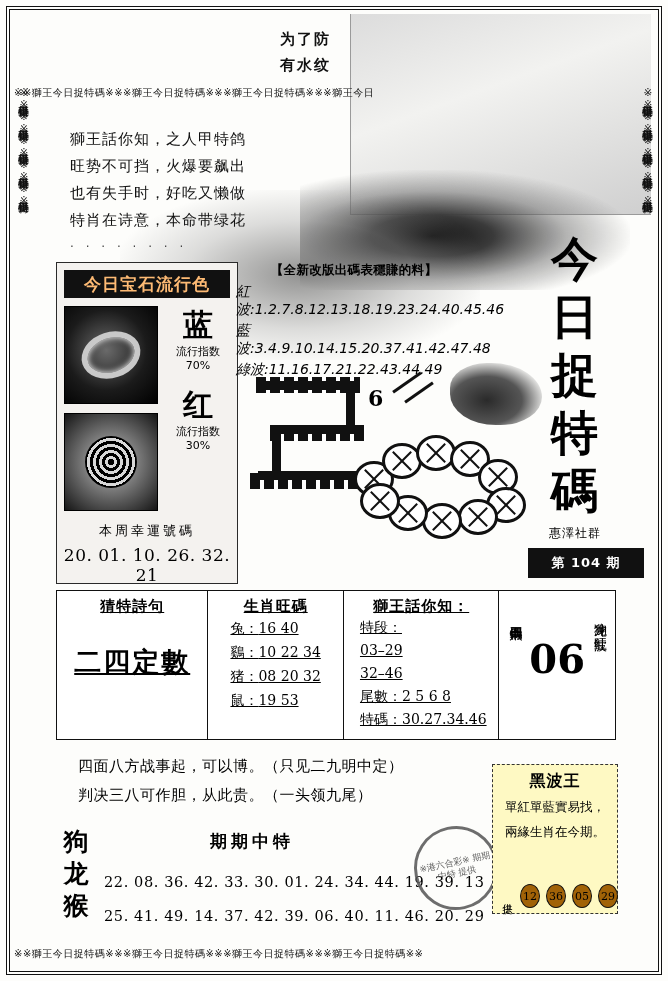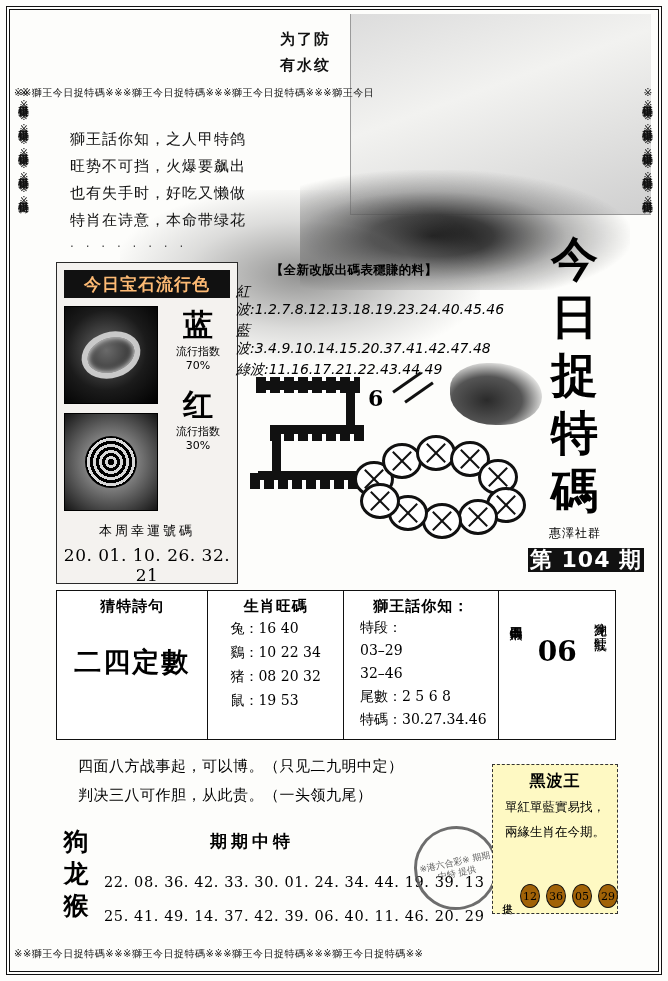--- a/index.html
+++ b/index.html
@@ -81,22 +81,22 @@
   }
   .title-box .ch{
     font-size:47px;line-height:58px;font-weight:bold;
     font-family:"DejaVu Serif","Liberation Serif",serif;
     letter-spacing:1px;
   }
   .title-sub{
     margin-top:6px;font-size:12px;line-height:15px;letter-spacing:1px;
   }
   .issue{
-    position:absolute;right:24px;top:548px;width:116px;height:24px;
-    background:#111;color:#fff;font-size:22px;font-weight:bold;
+    position:absolute;right:24px;top:548px;width:116px;height:30px;
+    background:#111;color:#fff;font-size:13px;font-weight:bold;
     display:flex;align-items:center;justify-content:center;letter-spacing:1px;
   }
 
   
   .gemcard{
     position:absolute;left:56px;top:262px;width:180px;height:320px;
     background:#f4f2ef;border:1px solid #2a2a2a;
   }
   .gem-title{
     margin:7px 7px 0 7px;height:28px;background:#111;color:#fdba74;
@@ -184,21 +184,21 @@
     font-family:"DejaVu Serif","Liberation Serif",serif;
   }
   .slash{
     position:absolute;left:150px;top:14px;width:60px;height:30px;
   }
   .slash i{position:absolute;height:3px;background:#111;transform:rotate(-35deg);}
 
   
   .tbl{
     position:absolute;left:56px;top:590px;width:560px;height:150px;
-    border:1px solid #111;display:flex;box-sizing:border-box;background:#fff;
+    border:1px solid #111;display:flex;box-sizing:border-box;background:#fff;text-decoration:underline;
   }
   .col{border-right:1px solid #111;box-sizing:border-box;padding:6px 8px;}
   .col:last-child{border-right:none;}
   .c1{width:152px;}
   .c2{width:136px;}
   .c3{width:156px;}
   .c4{width:116px;position:relative;}
   .col-h{
     text-align:center;font-size:15px;font-weight:bold;letter-spacing:1px;
     font-family:"DejaVu Serif","Liberation Serif",serif;
@@ -216,21 +216,21 @@
   .c4 .vtxt{
     position:absolute;left:8px;top:26px;font-size:13px;line-height:17px;
     writing-mode:vertical-rl;text-orientation:upright;height:94px;
   }
   .c4 .vtxt2{
     position:absolute;right:6px;top:22px;font-size:13px;line-height:17px;
     writing-mode:vertical-rl;text-orientation:upright;height:100px;
   }
   .c4 .num06{
     position:absolute;left:50%;top:44px;transform:translateX(-50%);
-    font-size:28px;font-weight:bold;
+    font-size:40px;font-weight:bold;
     font-family:"DejaVu Serif","Liberation Serif",serif;
   }
 
   
   .verdict{
     position:absolute;left:78px;top:752px;width:470px;
     font-size:15px;line-height:29px;letter-spacing:.5px;
     font-family:"DejaVu Serif","Liberation Serif",serif;
   }
 

